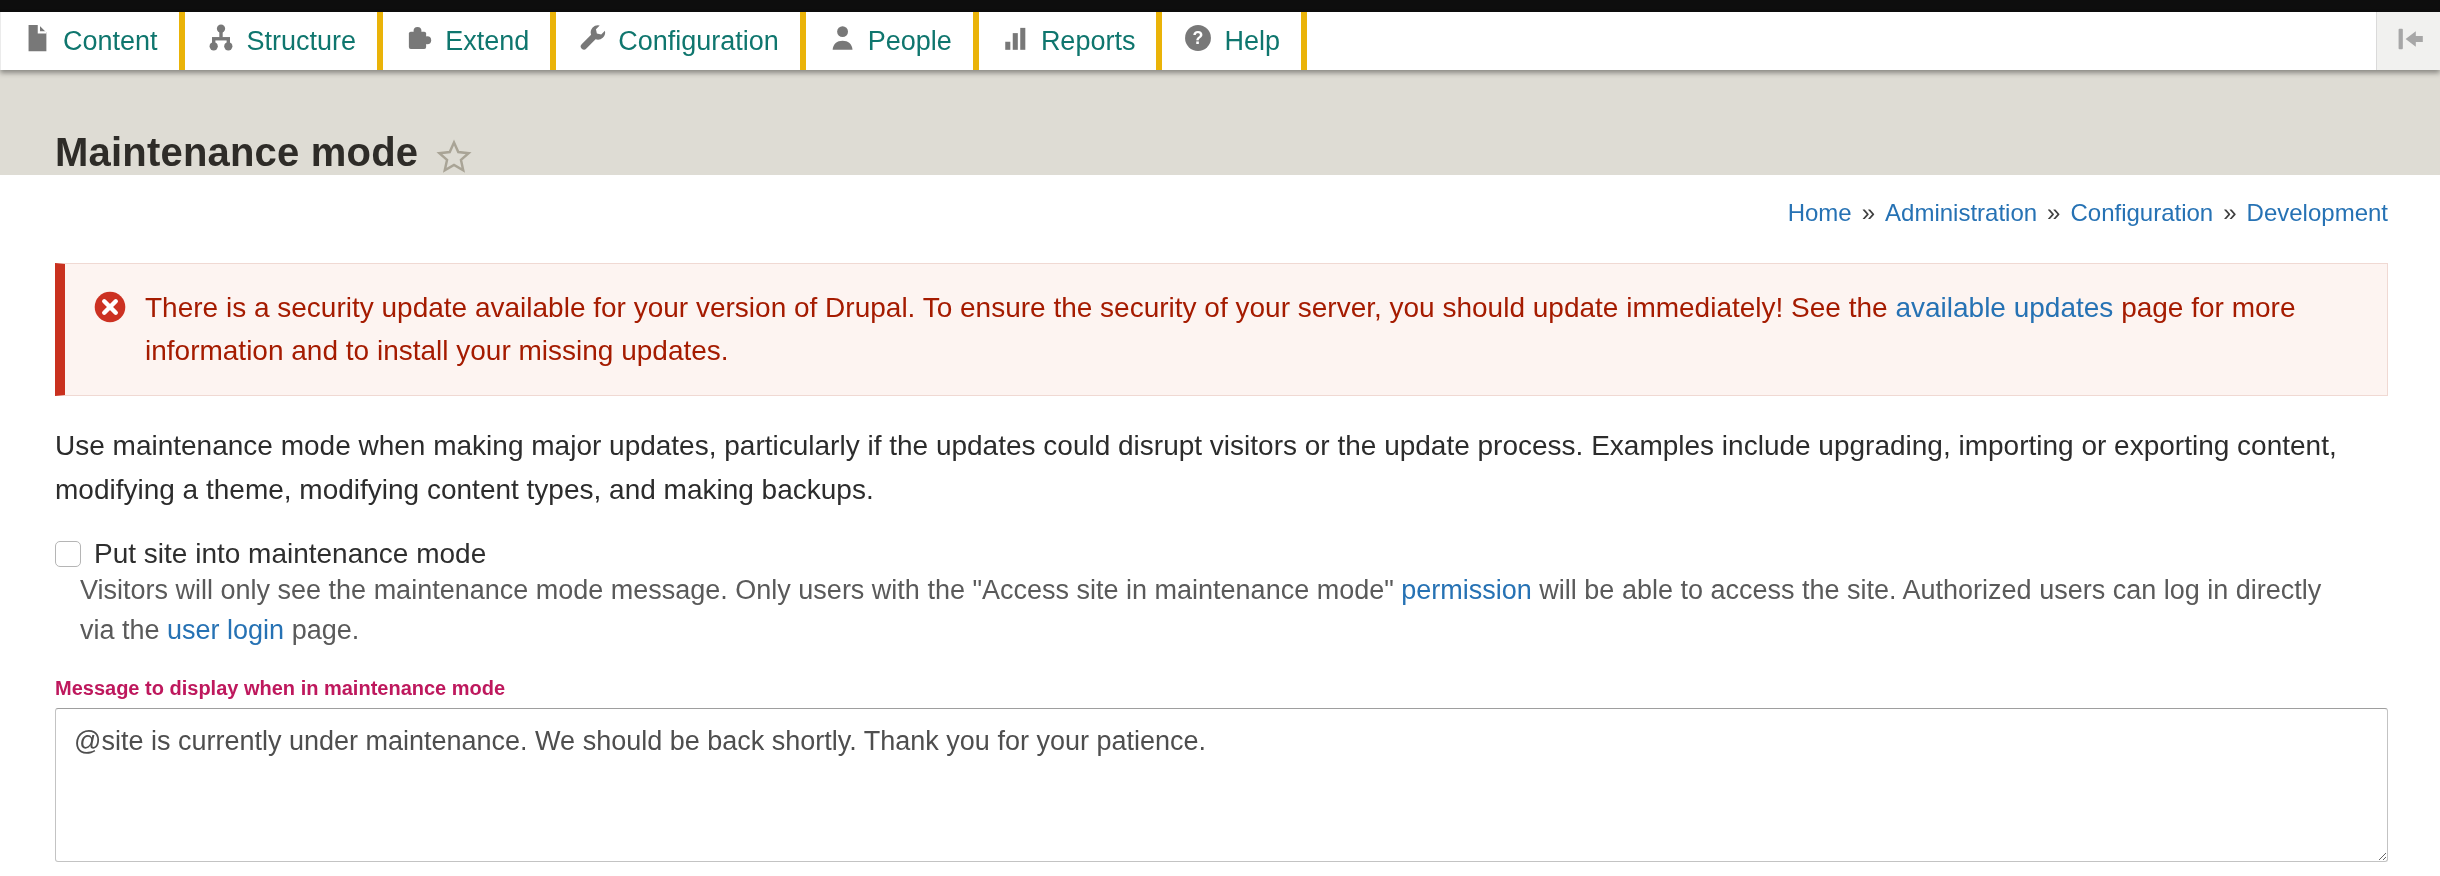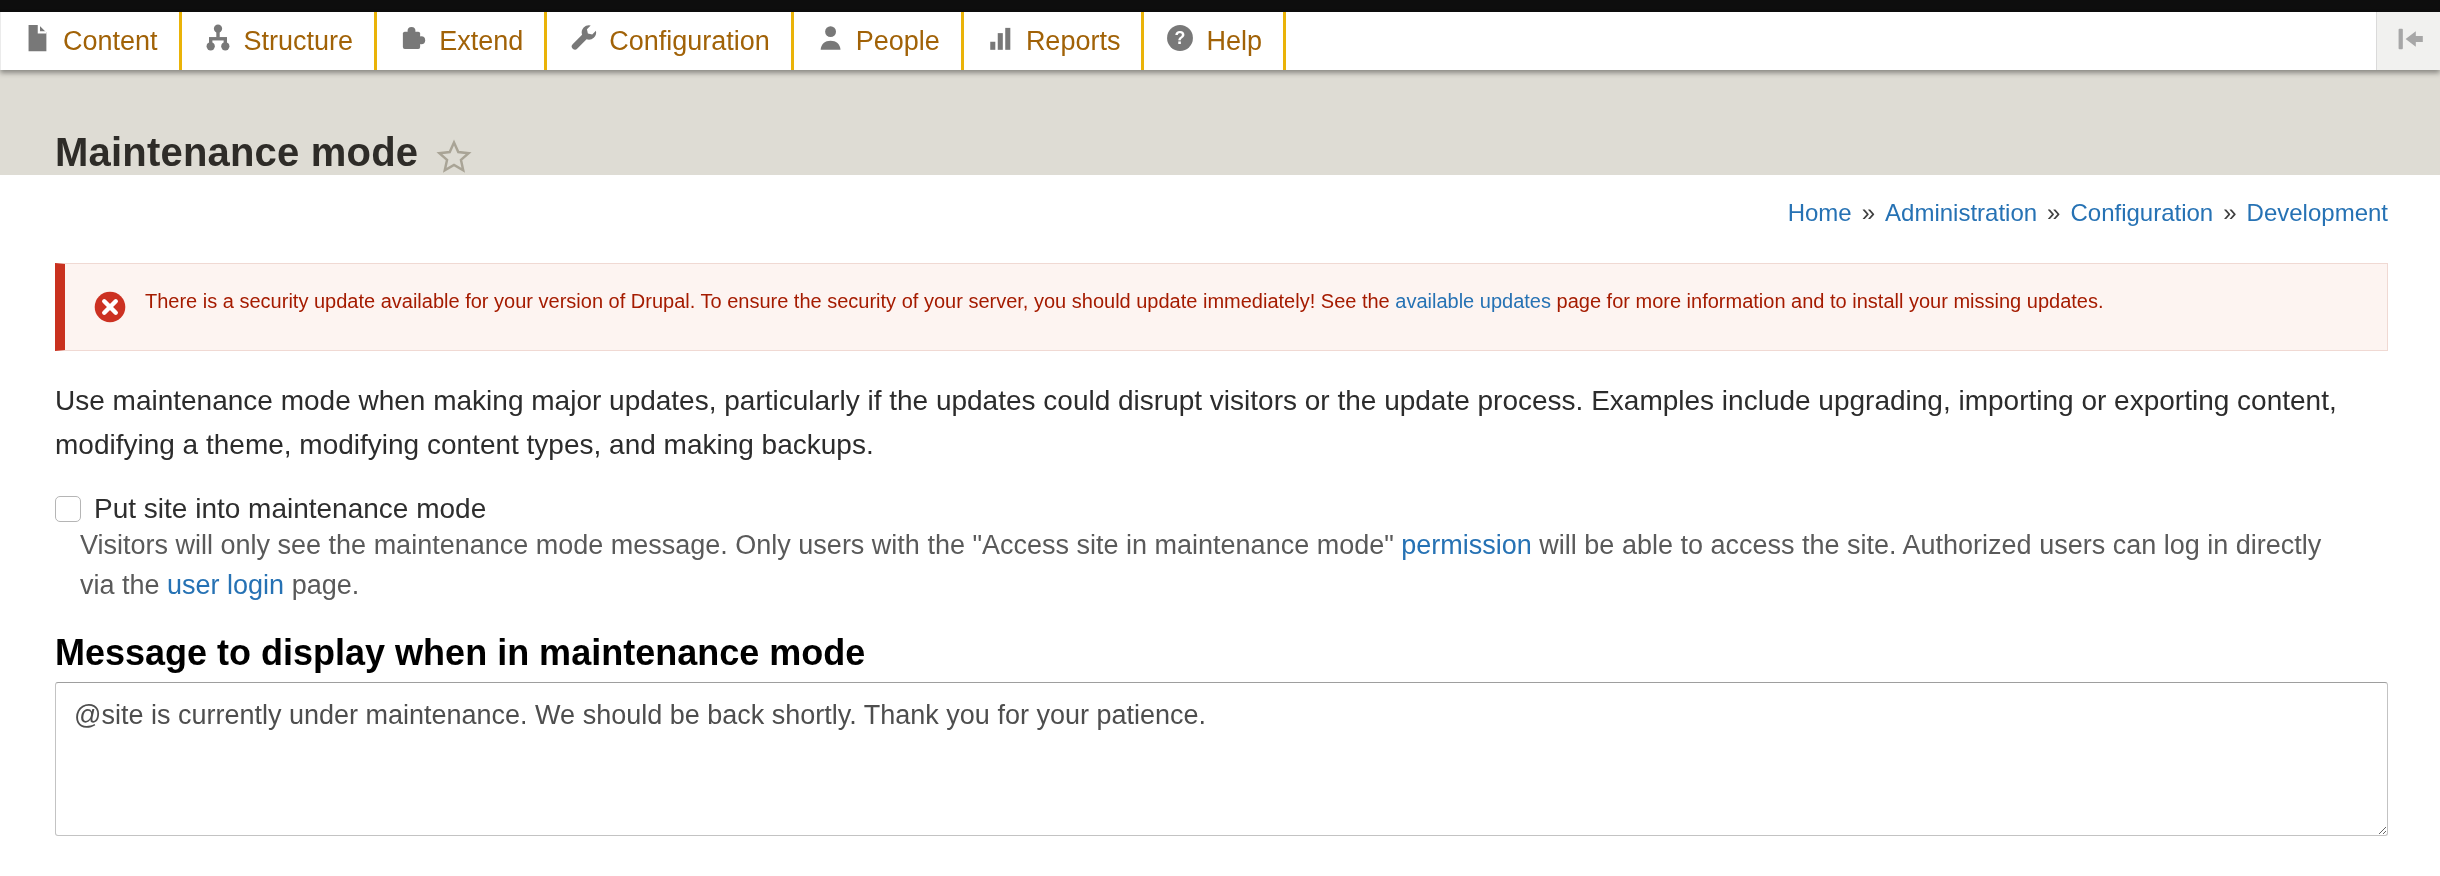--- a/index.html
+++ b/index.html
@@ -7,22 +7,22 @@
               font-family:"Liberation Sans", sans-serif; }
 
   
   .top-strip { height:12px; background:#0e0e0e; width:100%; }
 
   
   .toolbar { position:relative; z-index:5; height:58px; background:#fff;
              display:flex; align-items:stretch;
              box-shadow:0 3px 5px rgba(0,0,0,.38); }
   .tb-item { display:flex; align-items:center; gap:11px; padding:0 21px;
-             border-right:3px solid #eab308; cursor:pointer;
-             font-size:27px; color:#a16207; white-space:nowrap; }
+             border-right:6px solid #eab308; cursor:pointer;
+             font-size:27px; color:#0f766e; white-space:nowrap; }
   .tb-item:first-child { border-left:1px solid #ebebeb; }
   .tb-item svg { width:30px; height:30px; flex:0 0 auto; }
   .tb-icon-fill { fill:#787878; }
   .collapse-zone { margin-left:auto; width:64px; background:#f1f1ef;
                    border-left:1px solid #dadada; display:flex;
                    align-items:center; justify-content:center; cursor:pointer; }
   .collapse-zone svg { width:34px; height:34px; }
 
   
   .page-header { height:105px; background:#dedcd4; display:flex;
@@ -36,37 +36,37 @@
 
   .breadcrumb { font-size:24px; color:#444;text-align:right; }
   .breadcrumb a { color:#2672b4; text-decoration:none; cursor:pointer; }
   .crumb-sep { margin:0 10px; color:#3f3f3f; }
 
   .error-box { margin-top:36px; background:#fdf4f1; border:1px solid #f0d9d3;
                border-left:10px solid #c9311f; padding:22px 28px;
                display:flex; gap:18px; }
   .error-icon { flex:0 0 auto; margin-top:4px; }
   .error-icon svg { width:34px; height:34px; }
-  .error-text { font-size:20px; line-height:1.55; color:#a51b00;text-align:right; }
+  .error-text { font-size:28px; line-height:1.55; color:#a51b00; }
   .error-text a { color:#2672b4; text-decoration:none; cursor:pointer; }
 
   .intro { margin-top:28px; font-size:28px; line-height:1.57; color:#2c2c2c;
            max-width:2330px; }
 
   .checkbox-row { margin-top:26px; display:flex; align-items:center; gap:13px; }
   .checkbox-row input[type=checkbox] { appearance:none; -webkit-appearance:none;
       width:26px; height:26px; border:1px solid #b5b5b5; border-radius:5px;
       background:#fff; cursor:pointer; flex:0 0 auto; }
   .checkbox-label { font-size:28px; color:#2e2e2e; cursor:pointer; }
 
   .field-description { margin-top:0; padding-left:25px; font-size:27px;
       line-height:1.5; color:#5a5a5a; max-width:2300px; }
   .field-description a { color:#2672b4; text-decoration:none; cursor:pointer; }
 
-  .field-label { margin-top:26px; font-size:36px; font-weight:bold; color:#000000; }
+  .field-label { margin-top:26px; font-size:20px; font-weight:bold; color:#be185d; }
 
   .message-textarea { margin-top:8px; width:2333px; height:154px; resize:vertical;
       border:1px solid #c3c3c3; border-top-color:#9e9e9e; border-radius:3px;
       padding:14px 18px; font-size:27px; color:#4e4e4e; line-height:1.4;
       font-family:"Liberation Sans", sans-serif; background:#fff; }
 </style>
 </head>
 <body>
 
 <div class="top-strip"></div>

